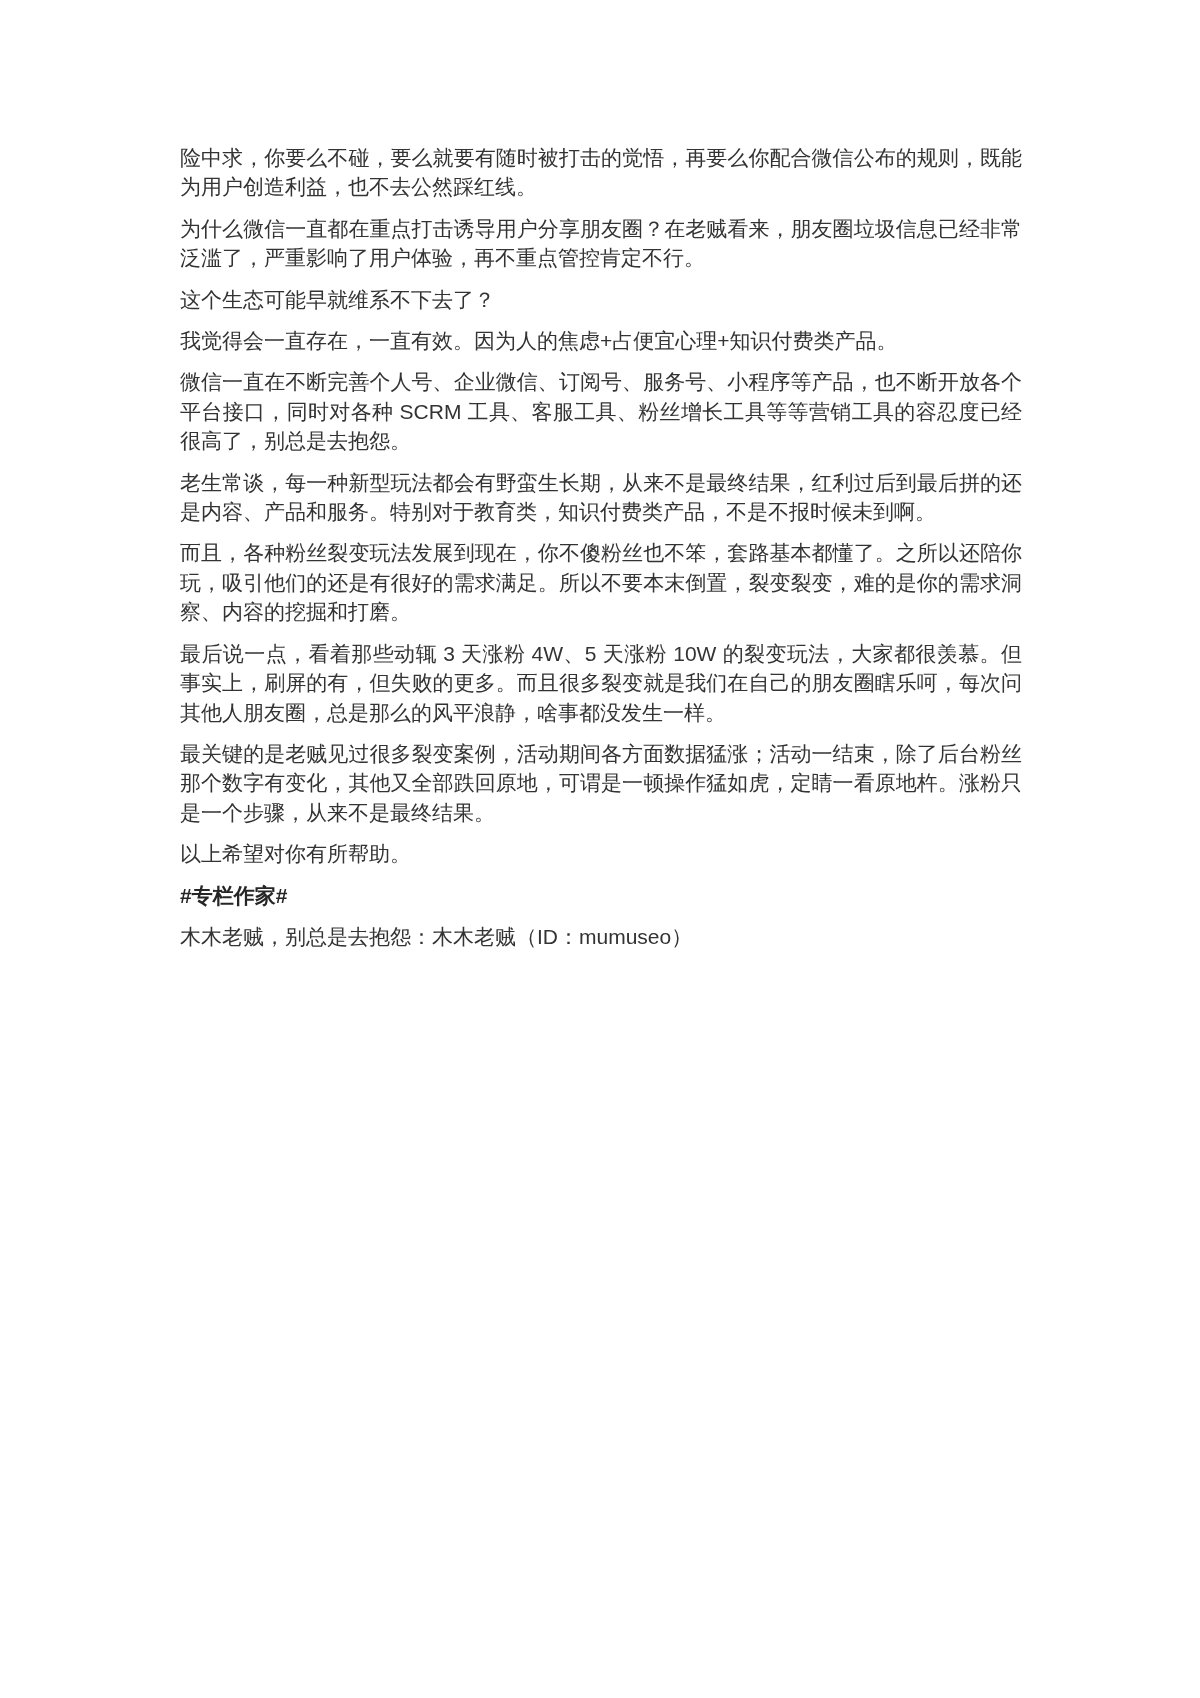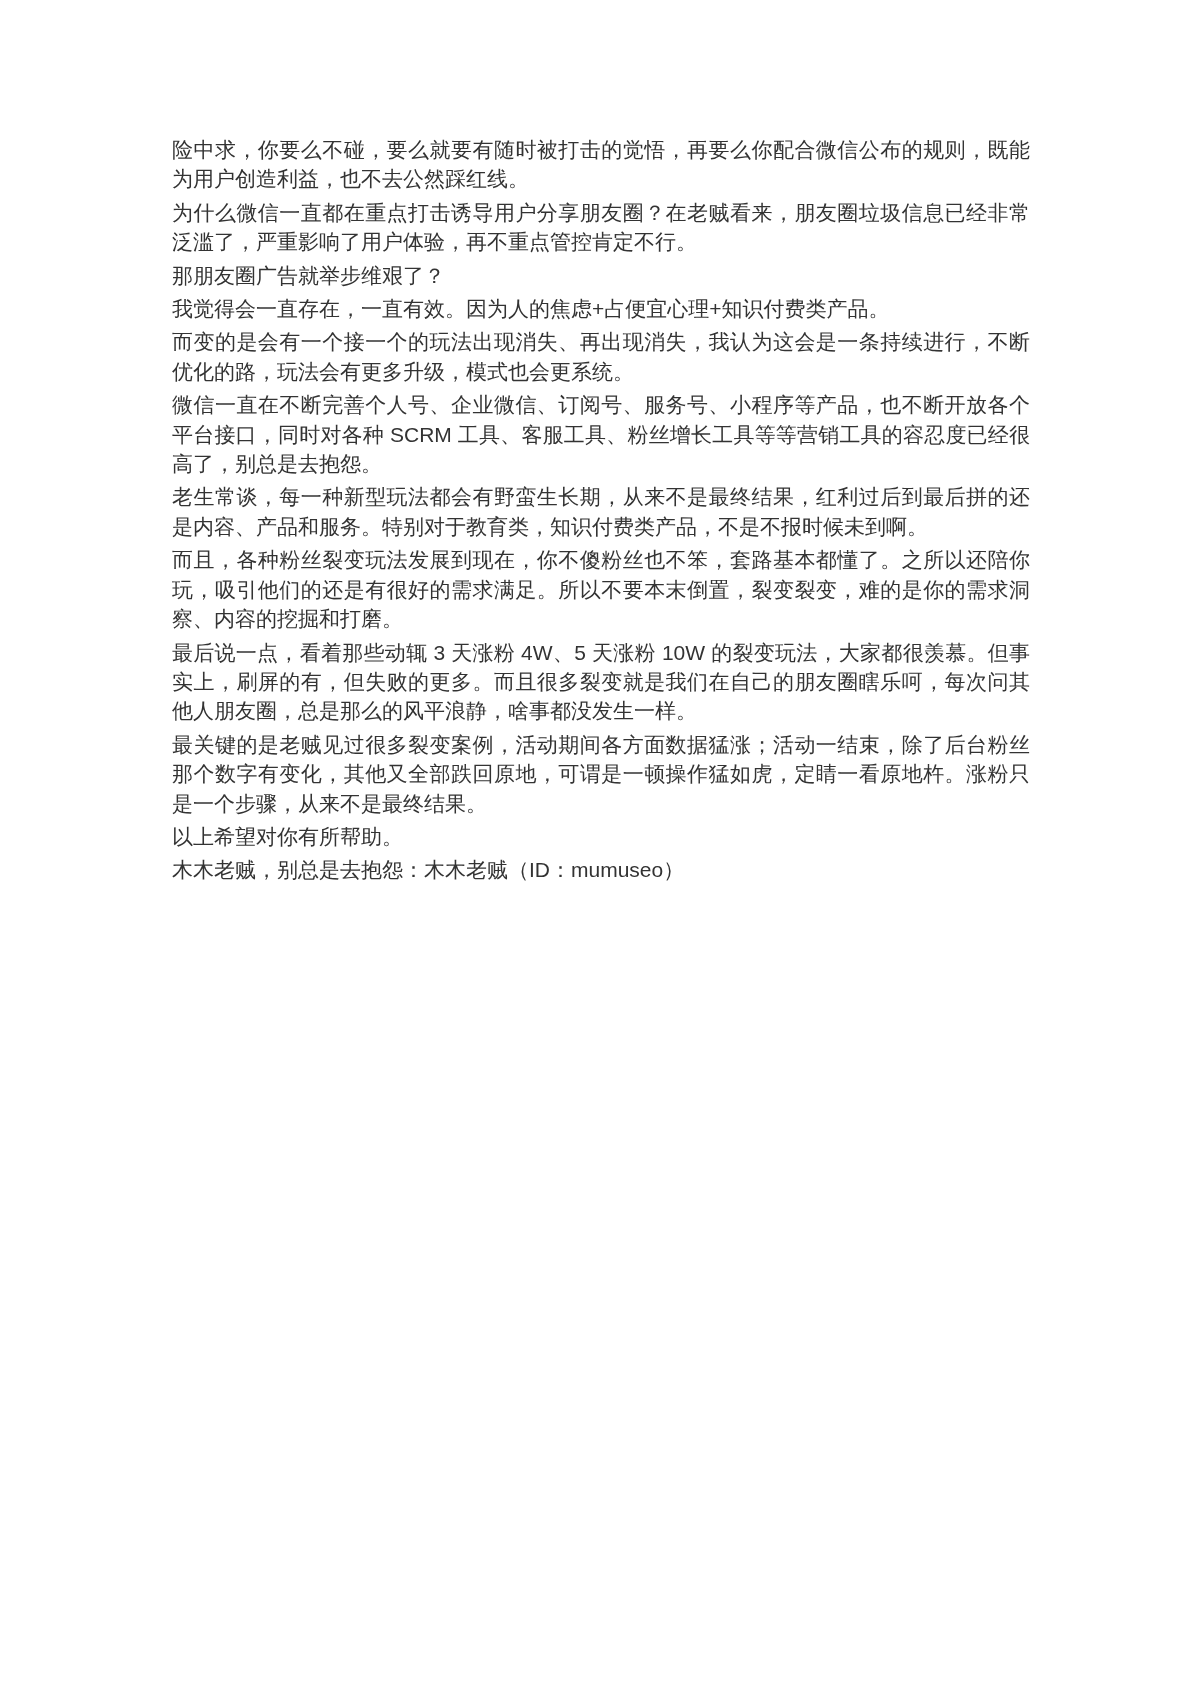--- a/index.html
+++ b/index.html
@@ -15,44 +15,44 @@
     font-family: "Liberation Sans", sans-serif;
     overflow: hidden;
   }
   .article-body {
     position: absolute;
     left: 168px;
     top: 131px;
     width: 866px;
   }
   .article-body p {
-    margin: 4px;
+    margin: 12px;
     padding: 0;
     font-size: 21px;
     line-height: 29.4px;
     color: #333333;
     text-align: justify;
     word-break: break-all;
   }
   .article-body p.bold {
     font-weight: bold;
     color: #262626;
   }
 </style>
 </head>
 <body>
 
 <div class="page">
   <div class="article-body">
       <p>险中求，你要么不碰，要么就要有随时被打击的觉悟，再要么你配合微信公布的规则，既能为用户创造利益，也不去公然踩红线。</p>
       <p>为什么微信一直都在重点打击诱导用户分享朋友圈？在老贼看来，朋友圈垃圾信息已经非常泛滥了，严重影响了用户体验，再不重点管控肯定不行。</p>
-      <p>那朋友圈广告就举步维艰了？</p>
+      <p>这个生态可能早就维系不下去了？</p>
       <p>我觉得会一直存在，一直有效。因为人的焦虑+占便宜心理+知识付费类产品。</p>
-      <p>而变的是会有一个接一个的玩法出现消失、再出现消失，我认为这会是一条持续进行，不断优化的路，玩法会有更多升级，模式也会更系统。</p>
       <p>微信一直在不断完善个人号、企业微信、订阅号、服务号、小程序等产品，也不断开放各个平台接口，同时对各种 SCRM 工具、客服工具、粉丝增长工具等等营销工具的容忍度已经很高了，别总是去抱怨。</p>
       <p>老生常谈，每一种新型玩法都会有野蛮生长期，从来不是最终结果，红利过后到最后拼的还是内容、产品和服务。特别对于教育类，知识付费类产品，不是不报时候未到啊。</p>
       <p>而且，各种粉丝裂变玩法发展到现在，你不傻粉丝也不笨，套路基本都懂了。之所以还陪你玩，吸引他们的还是有很好的需求满足。所以不要本末倒置，裂变裂变，难的是你的需求洞察、内容的挖掘和打磨。</p>
       <p>最后说一点，看着那些动辄 3 天涨粉 4W、5 天涨粉 10W 的裂变玩法，大家都很羡慕。但事实上，刷屏的有，但失败的更多。而且很多裂变就是我们在自己的朋友圈瞎乐呵，每次问其他人朋友圈，总是那么的风平浪静，啥事都没发生一样。</p>
       <p>最关键的是老贼见过很多裂变案例，活动期间各方面数据猛涨；活动一结束，除了后台粉丝那个数字有变化，其他又全部跌回原地，可谓是一顿操作猛如虎，定睛一看原地杵。涨粉只是一个步骤，从来不是最终结果。</p>
       <p>以上希望对你有所帮助。</p>
+      <p class="bold">#专栏作家#</p>
       <p>木木老贼，别总是去抱怨：木木老贼（ID：mumuseo）</p>
     </div>
 </div>
 
 </body></html>

